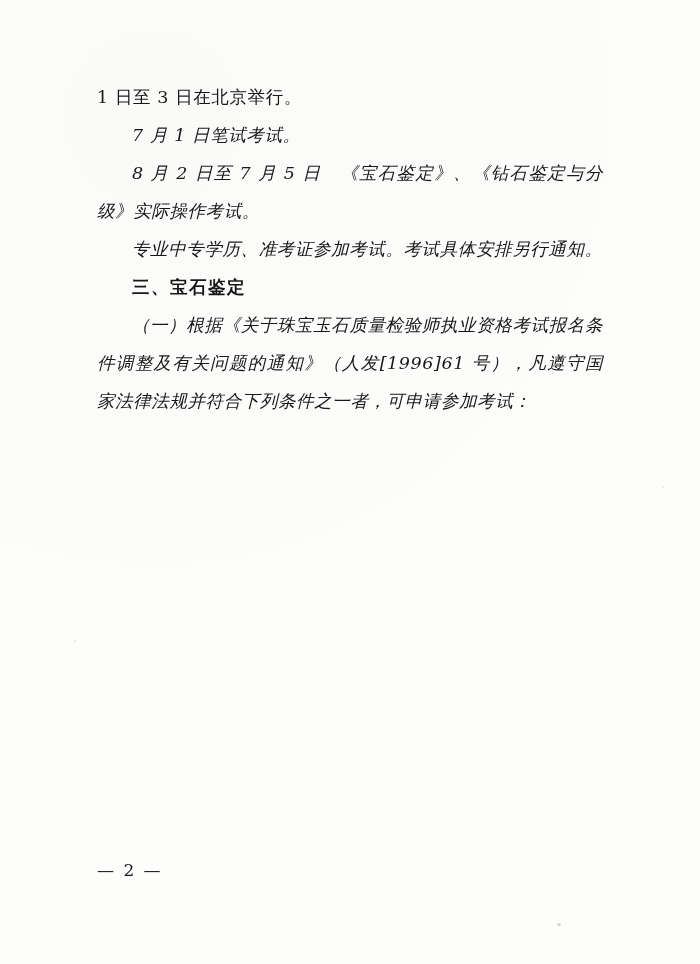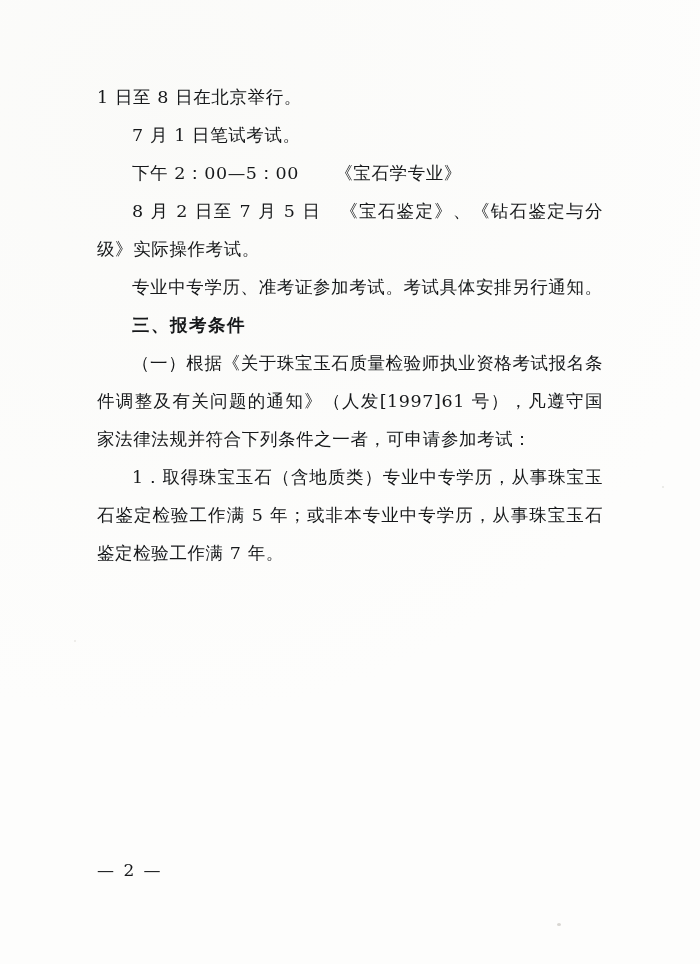--- a/index.html
+++ b/index.html
@@ -34,20 +34,21 @@
     margin: 0;
     font-size: 17.5px;
     line-height: 38px;
     letter-spacing: 0.6px;
     text-align: justify;
     text-justify: inter-ideograph;
     color: #16181a;
   }
   p.indent {
     text-indent: 35px;
+    font-style: italic;
   }
   .heading {
     text-indent: 35px;
     font-weight: 600;
     letter-spacing: 1.5px;
   }
   .pagenum {
     position: absolute;
     left: 97px;
     top: 860px;
@@ -65,28 +66,26 @@
   .s1 { left: 557px; top: 923px; width: 4px; height: 3px; }
   .s2 { left: 662px; top: 486px; width: 2px; height: 2px; opacity: .35; }
   .s3 { left: 74px;  top: 640px; width: 2px; height: 2px; opacity: .3; }
 </style>
 </head>
 <body>
 
 <div class="page">
 
   <div class="content">
-    <p class="plain">1 日至 8 日在北京举行。</p>
+    <p class="plain">1 日至 3 日在北京举行。</p>
     <p class="indent">7 月 1 日笔试考试。</p>
-    <p class="indent">下午 2：00—5：00　　《宝石学专业》</p>
     <p class="indent">8 月 2 日至 7 月 5 日　《宝石鉴定》、《钻石鉴定与分级》实际操作考试。</p>
     <p class="indent">专业中专学历、准考证参加考试。考试具体安排另行通知。</p>
-    <p class="heading">三、报考条件</p>
-    <p class="indent">（一）根据《关于珠宝玉石质量检验师执业资格考试报名条件调整及有关问题的通知》（人发[1997]61 号），凡遵守国家法律法规并符合下列条件之一者，可申请参加考试：</p>
-    <p class="indent">1．取得珠宝玉石（含地质类）专业中专学历，从事珠宝玉石鉴定检验工作满 5 年；或非本专业中专学历，从事珠宝玉石鉴定检验工作满 7 年。</p>
+    <p class="heading">三、宝石鉴定</p>
+    <p class="indent">（一）根据《关于珠宝玉石质量检验师执业资格考试报名条件调整及有关问题的通知》（人发[1996]61 号），凡遵守国家法律法规并符合下列条件之一者，可申请参加考试：</p>
   </div>
 
   <div class="pagenum">— 2 —</div>
 
   <div class="speck s1"></div>
   <div class="speck s2"></div>
   <div class="speck s3"></div>
 </div>
 
 </body></html>

